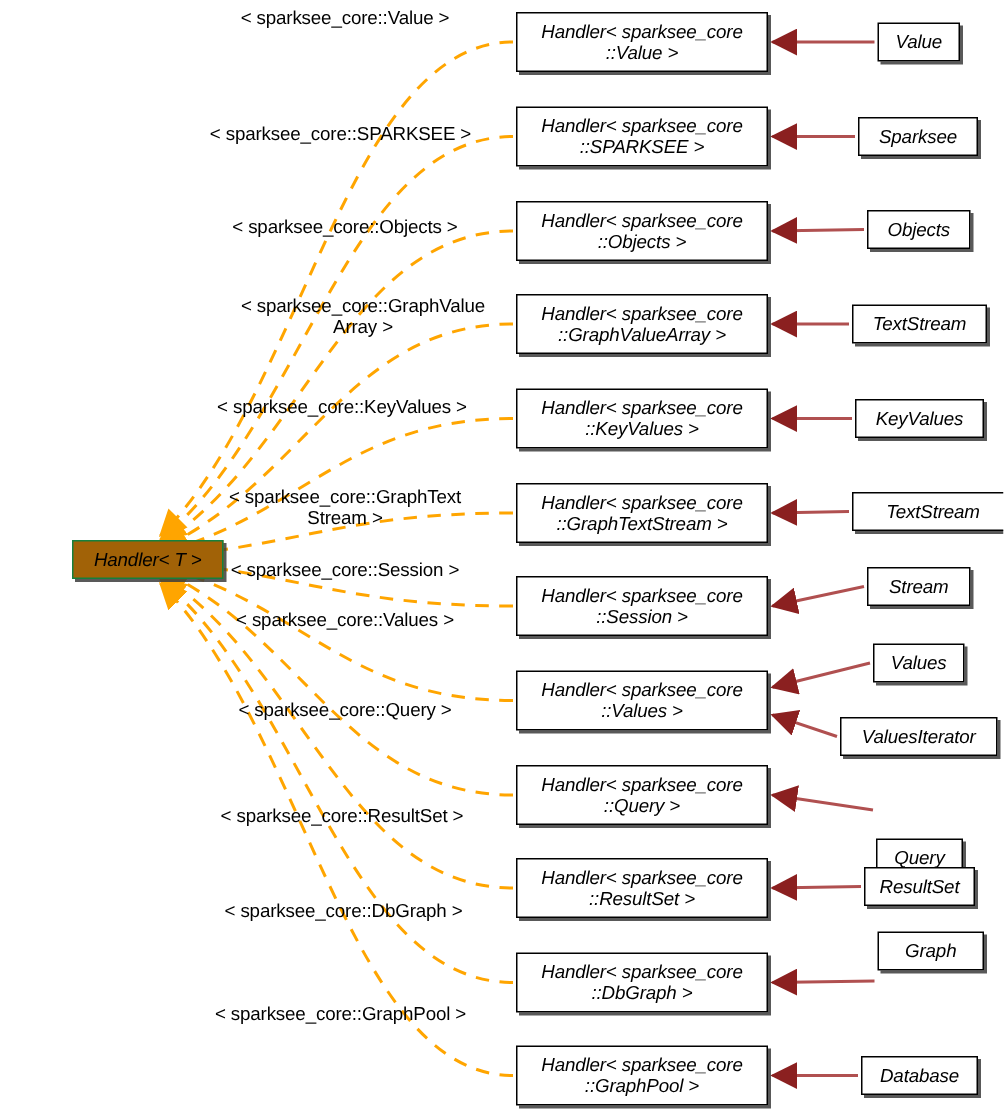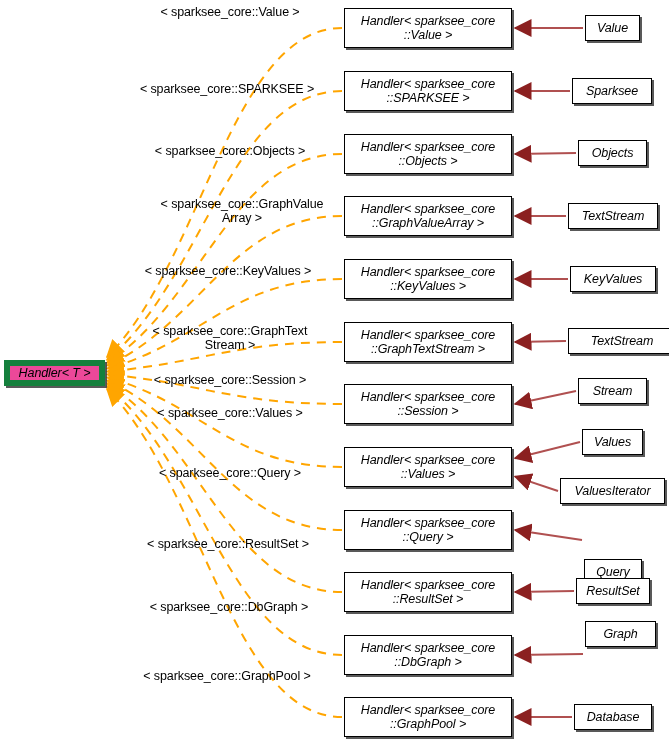--- a/index.html
+++ b/index.html
@@ -31,22 +31,23 @@
     justify-content:center;
     text-align:center;
     color:#000000;
     font-size:12.5px;
     line-height:14px;
     letter-spacing:-0.1px;
     white-space:pre-line;
     font-style:italic;
   }
   .node.base{
-    background:#ec4899;
-    border:6px solid #15803d;
+    background:#a16207;
+    border:1px solid #15803d;
+    margin-left:44px;
   }
   .node.derived{
     font-size:12.5px;
   }
   .edge-label{
     position:absolute;
     color:#000000;
     font-size:12.5px;
     line-height:14px;
     text-align:center;

